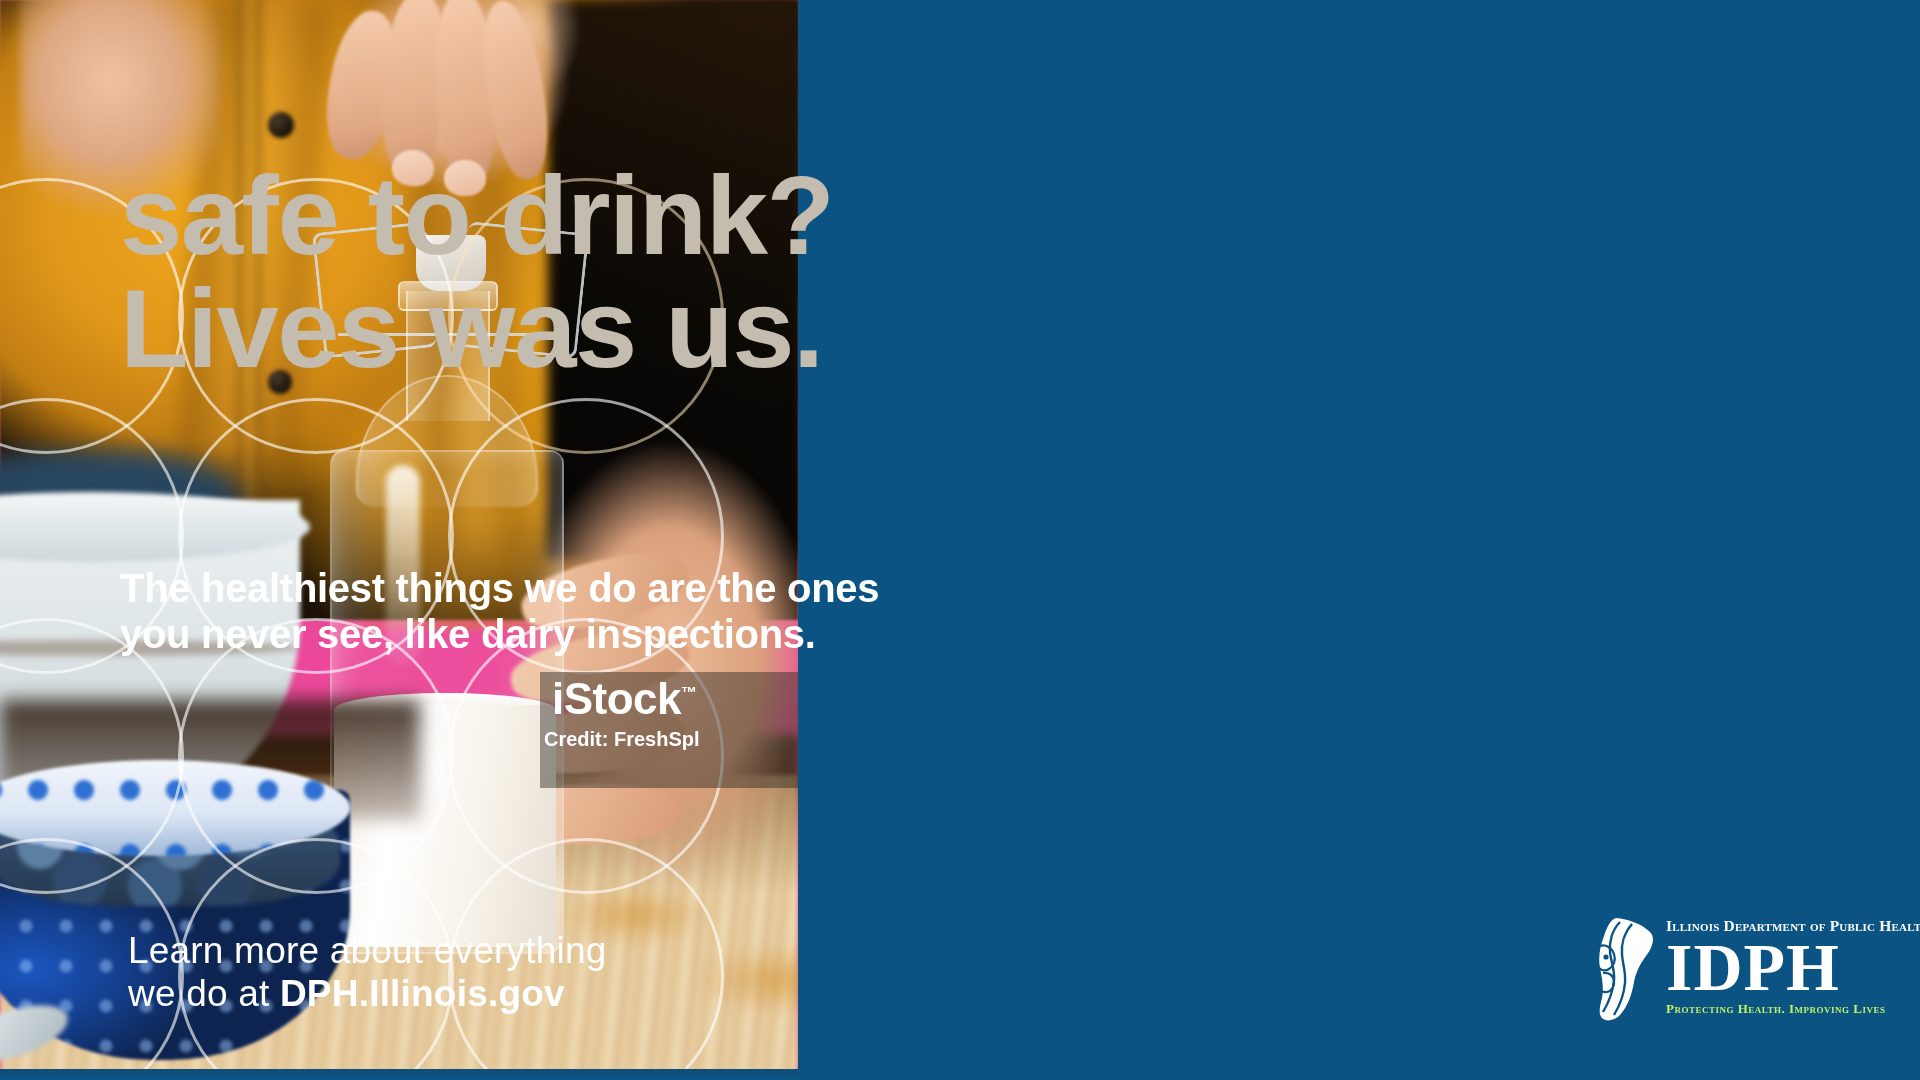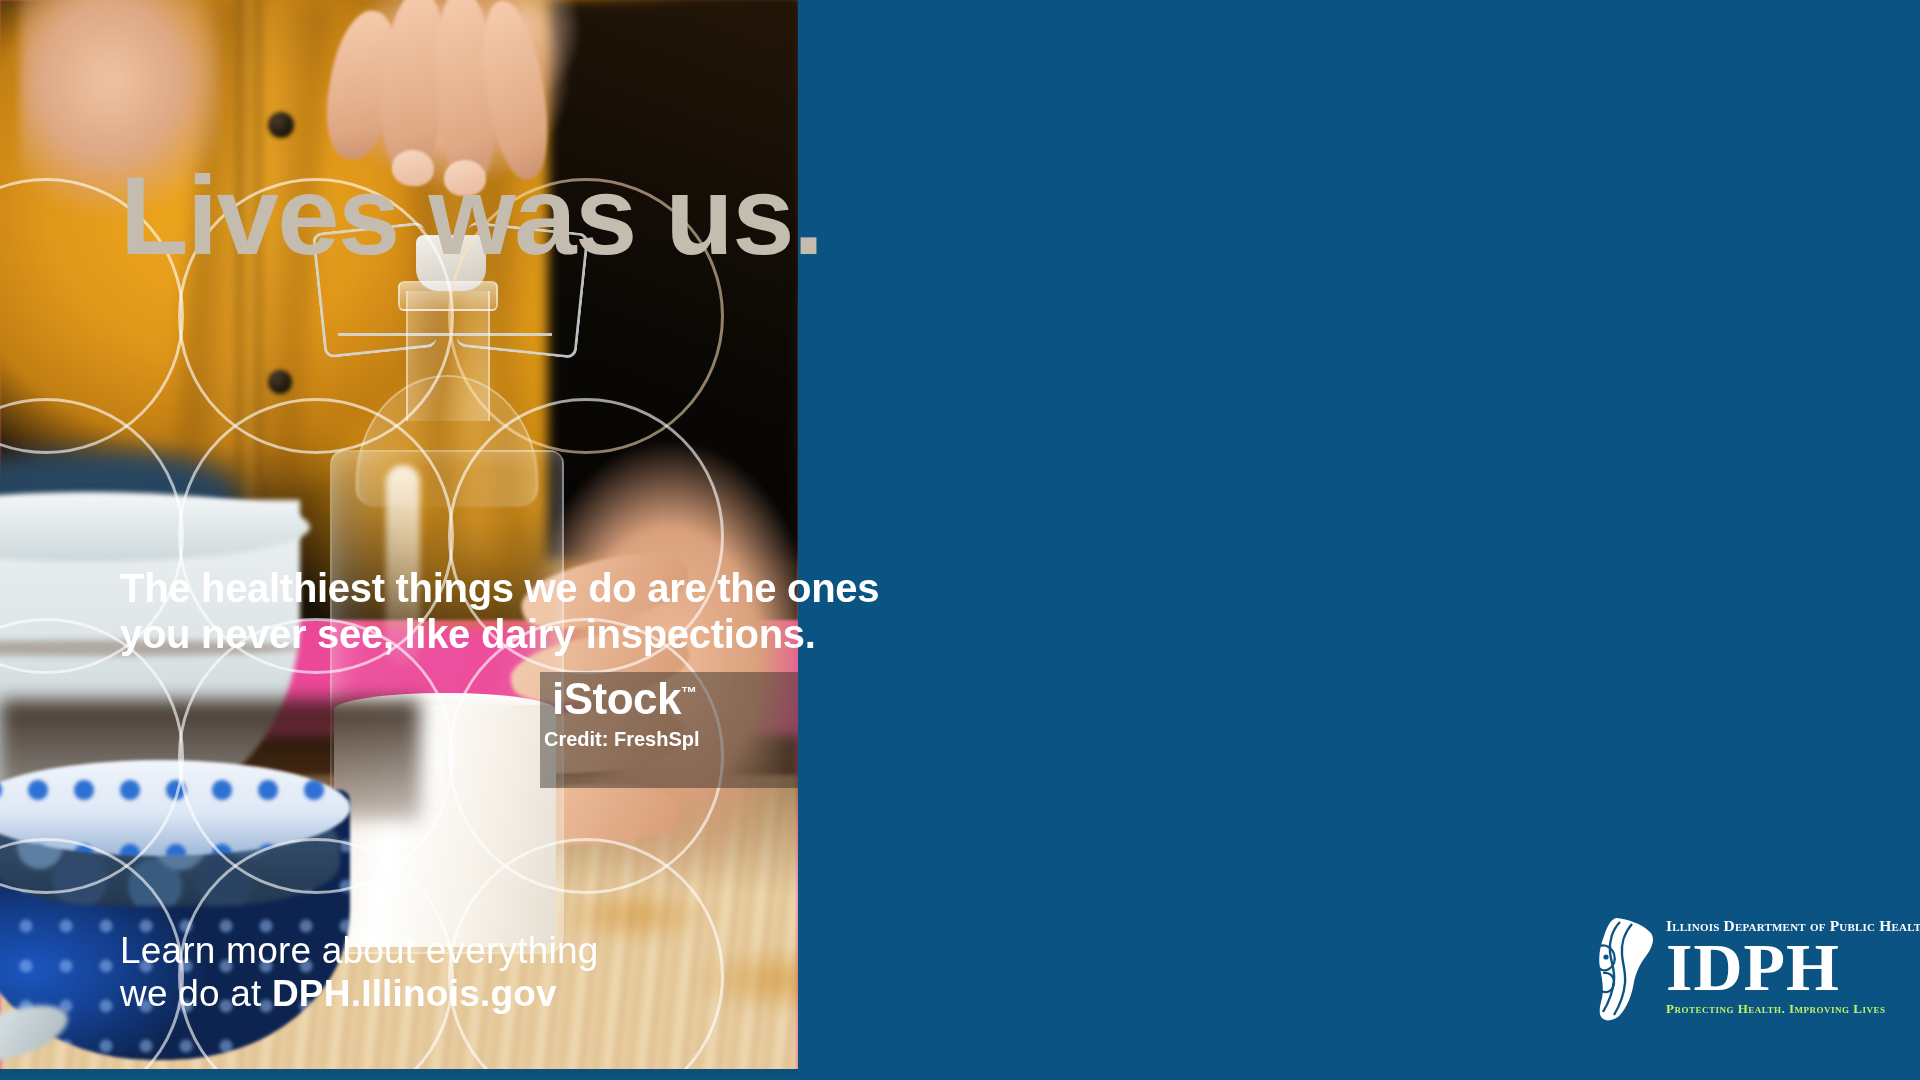--- a/index.html
+++ b/index.html
@@ -404,21 +404,21 @@
 
   .learnmore {
     position: absolute;
     left: 120px; top: 930px;
     color: #ffffff;
     font-size: 37px;
     font-weight: 400;
     line-height: 1.16;
     letter-spacing: .2px;
   }
-  .learnmore .ll { display: block; white-space: nowrap; }
+  .learnmore .ll { display: block; white-space: nowrap; margin-left: 8px; }
   .learnmore .url { font-weight: 700; }
 
   
   .idph-logo {
     position: absolute;
     left: 1590px; top: 916px;
     width: 290px; height: 108px;
   }
   .idph-map {
     position: absolute; left: 0; top: 2px; width: 72px; height: 104px;
@@ -543,20 +543,21 @@
       <div class="wm-brand"><span>iStock</span><span class="wm-tm">™</span></div>
       <div class="wm-credit">Credit: FreshSpl</div>
     </div>
 
     <div class="bottom-strip"></div>
   </div>
 
   <div class="blue-panel"></div>
 
   <h1 class="headline">
+    <span class="hl">safe to drink?</span>
     <span class="hl">Lives was us.</span>
   </h1>
 
   <div class="subhead">
     <span class="sl">The healthiest things we do are the ones</span>
     <span class="sl">you never see, like dairy inspections.</span>
   </div>
 
 
   <div class="learnmore">

